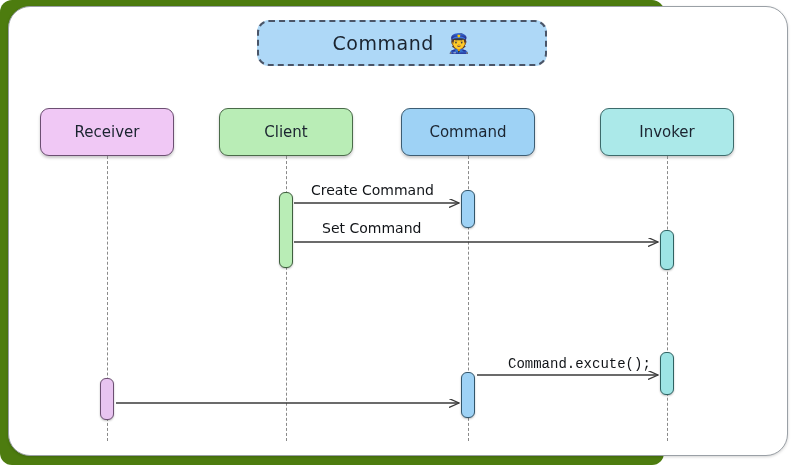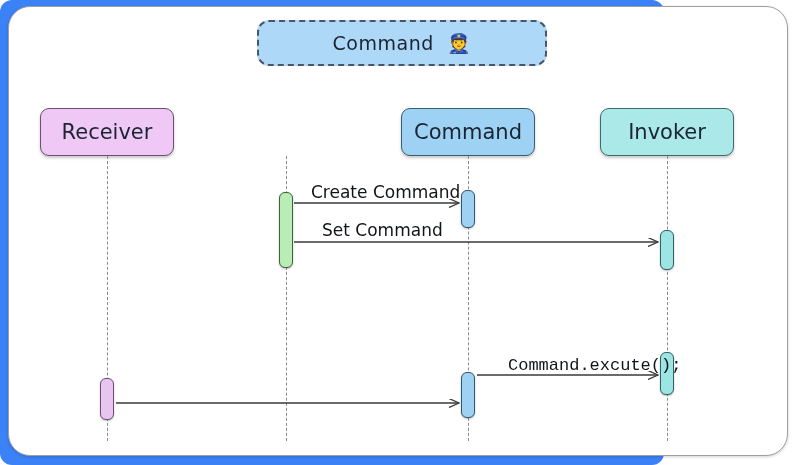--- a/index.html
+++ b/index.html
@@ -10,21 +10,21 @@
   body {
     width: 800px;
     height: 465px;
     font-family: "DejaVu Sans", sans-serif;
     overflow: hidden;
   }
   #canvas {
     position: relative;
     width: 664px;
     height: 465px;
-    background: #3b82f6;
+    background: #4d7c0f;
     border-radius: 12px;
   }
   
   .frame {
     position: absolute;
     left: 8px;
     top: 6px;
     width: 780px;
     height: 450px;
     box-sizing: border-box;
@@ -61,21 +61,21 @@
   }
   
   .participant {
     position: absolute;
     box-sizing: border-box;
     height: 48px;
     border-radius: 9px;
     display: flex;
     align-items: center;
     justify-content: center;
-    font-size: 21px;
+    font-size: 15px;
     color: #1b2430;
     box-shadow: 0 2px 3px rgba(0,0,0,0.22);
   }
   .p-receiver { background:#f0c8f5; border:1.6px solid #6c4f72; }
   .p-client   { background:#b9edb6; border:1.6px solid #4a6b49; }
   .p-command  { background:#9ed2f5; border:1.6px solid #3d5d73; }
   .p-invoker  { background:#abe9e9; border:1.6px solid #3d6b6b; }
 
   
   .lifeline {
@@ -98,40 +98,43 @@
 
   
   .msg-layer {
     position: absolute;
     left: 0; top: 0;
     width: 800px; height: 465px;
     pointer-events: none;
   }
   .msg-label {
     position: absolute;
-    font-size: 17px;
+    font-size: 14px;
     color: #111418;
     white-space: nowrap;
     font-family: "DejaVu Sans", sans-serif;
   }
 </style>
 </head>
 <body>
 
 <div id="canvas">
 
   <div class="frame"></div>
 
   <div class="title-pill">
     <span class="title-text">Command</span>
     <span class="title-emoji">👮</span>
   </div>
 
   <div class="participant p-receiver" style="left:40px; top:108px; width:134px;">
     <span>Receiver</span>
+  </div>
+  <div class="participant p-client" style="left:219px; top:108px; width:134px;">
+    <span>Client</span>
   </div>
   <div class="participant p-command" style="left:401px; top:108px; width:134px;">
     <span>Command</span>
   </div>
   <div class="participant p-invoker" style="left:600px; top:108px; width:134px;text-align:center;">
     <span>Invoker</span>
   </div>
 
   <div class="lifeline" style="left:107px; top:156px; height:285px;"></div>
   <div class="lifeline" style="left:286px; top:156px; height:285px;"></div>

